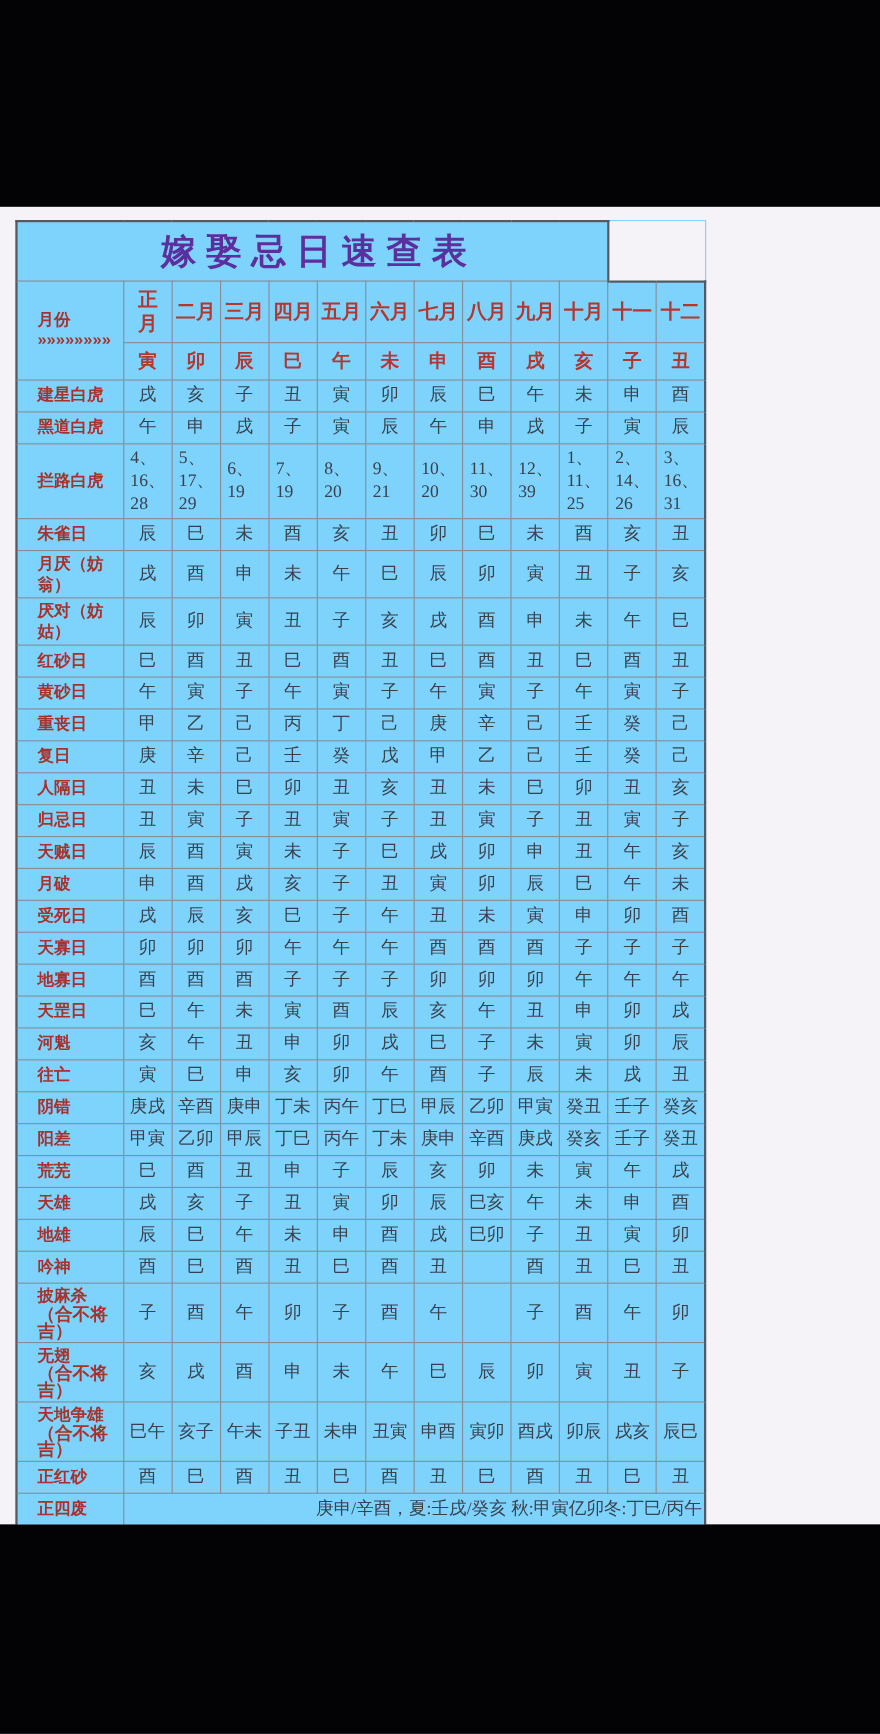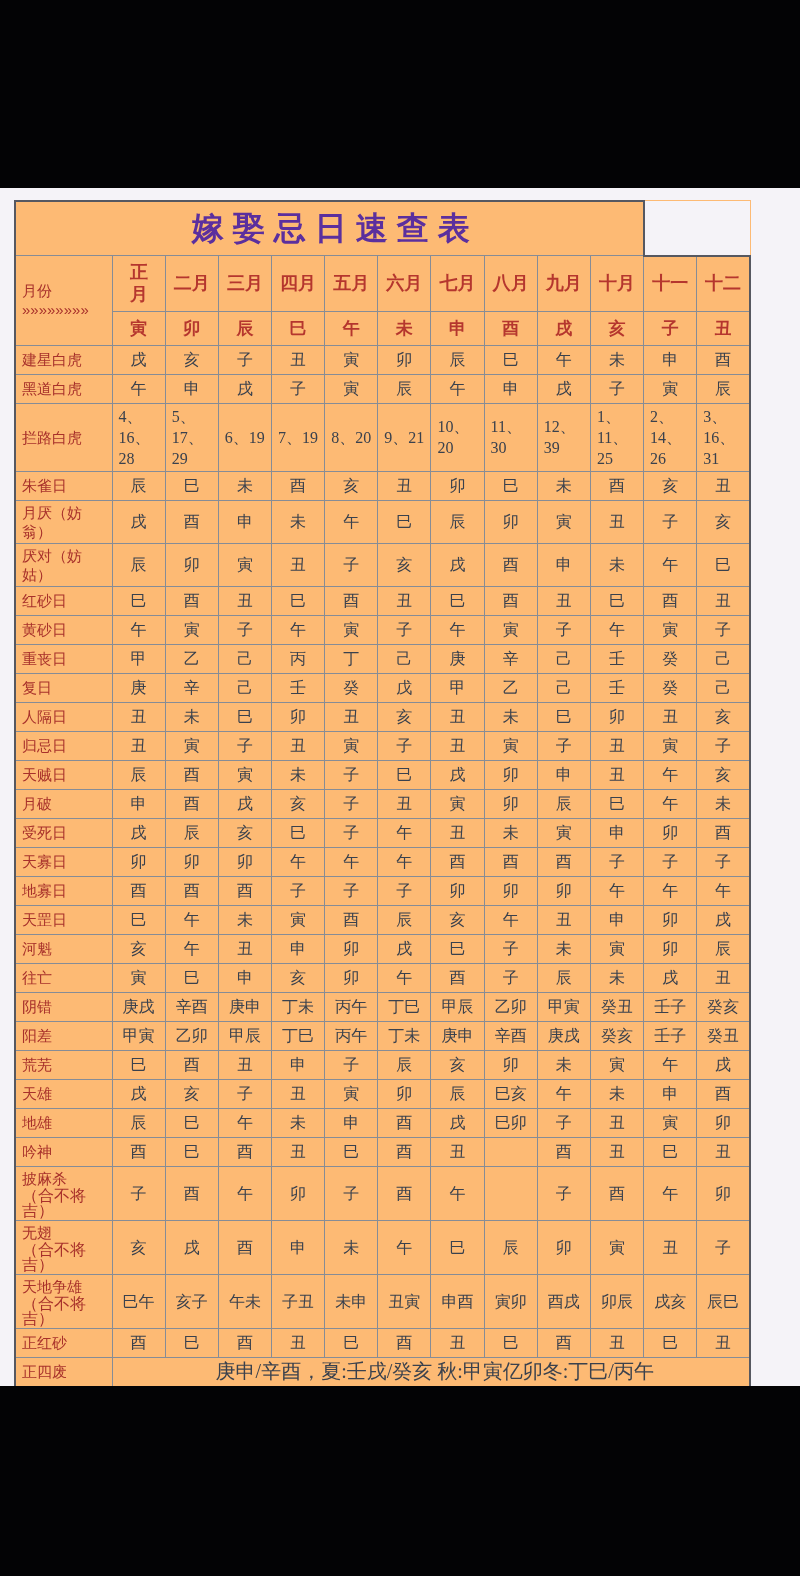--- a/index.html
+++ b/index.html
@@ -5,51 +5,51 @@
   html,body{margin:0;padding:0;}
   body{
     width:800px;height:1576px;background:#030305;position:relative;
     font-family:"Liberation Serif","DejaVu Serif",serif;
   }
   .letterbox{position:absolute;left:0;width:800px;background:#030305;}
   #lb-top{top:0;height:188px;}
   #lb-bottom{top:1386px;height:190px;}
   .panel{position:absolute;left:0;top:188px;width:800px;height:1198px;background:#f5f3f8;}
   table{
-    position:absolute;left:14px;top:12px;width:737px;
-    border-collapse:collapse;table-layout:fixed;background:#fdba74;
+    position:absolute;left:14px;top:12px;width:628px;
+    border-collapse:collapse;table-layout:fixed;background:#7dd3fc;
   }
   td{
     border:1px solid #868c96;text-align:center;vertical-align:middle;
     color:#3a414d;font-size:16px;line-height:21px;padding:2px 2px;height:24px;
     overflow:hidden;
   }
   
   .b-l{border-left:2px solid #565861;}
   .b-r{border-right:2px solid #565861;}
   .b-t{border-top:2px solid #565861;}
   .b-b{border-bottom:2px solid #565861;}
   .title-cell{
     height:49px;font-size:32px;font-weight:bold;color:#5b2f9e;
     letter-spacing:9px;padding-left:14px;
   }
   .ghost{border:none;background:#f5f3f8;}
   .lbl{
-    text-align:left;padding-left:6px;color:#a8312b;font-weight:normal;font-size:15px;
+    text-align:left;padding-left:18px;color:#a8312b;font-weight:bold;font-size:15px;
     font-family:"Liberation Sans","DejaVu Sans",sans-serif;line-height:19px;
   }
   .lbl .sub{display:block;font-size:16px;line-height:15px;}
   .hdr-label{vertical-align:middle;}
   .hdr-label span{display:block;}
   .hdr-month{height:50px;color:#b5362e;font-weight:bold;font-size:18px;}
   .hdr-month.m0 .mt{display:inline-block;width:1.05em;line-height:1.25;text-align:right;}
   .hdr-branch{height:29px;color:#b5362e;font-weight:bold;font-size:17px;}
   .wrapL{text-align:left;padding-left:6px;}
   .h2{height:48px;}
-  .span-cell{text-align:center;padding-left:10px;font-size:20px;}
+  .span-cell{text-align:right;padding-left:10px;font-size:16px;}
 </style>
 </head>
 <body>
 
 <div class="letterbox" id="lb-top"></div>
 <div class="panel">
   <table>
     <colgroup>
       <col style="width:97px">
       <col span="12">

